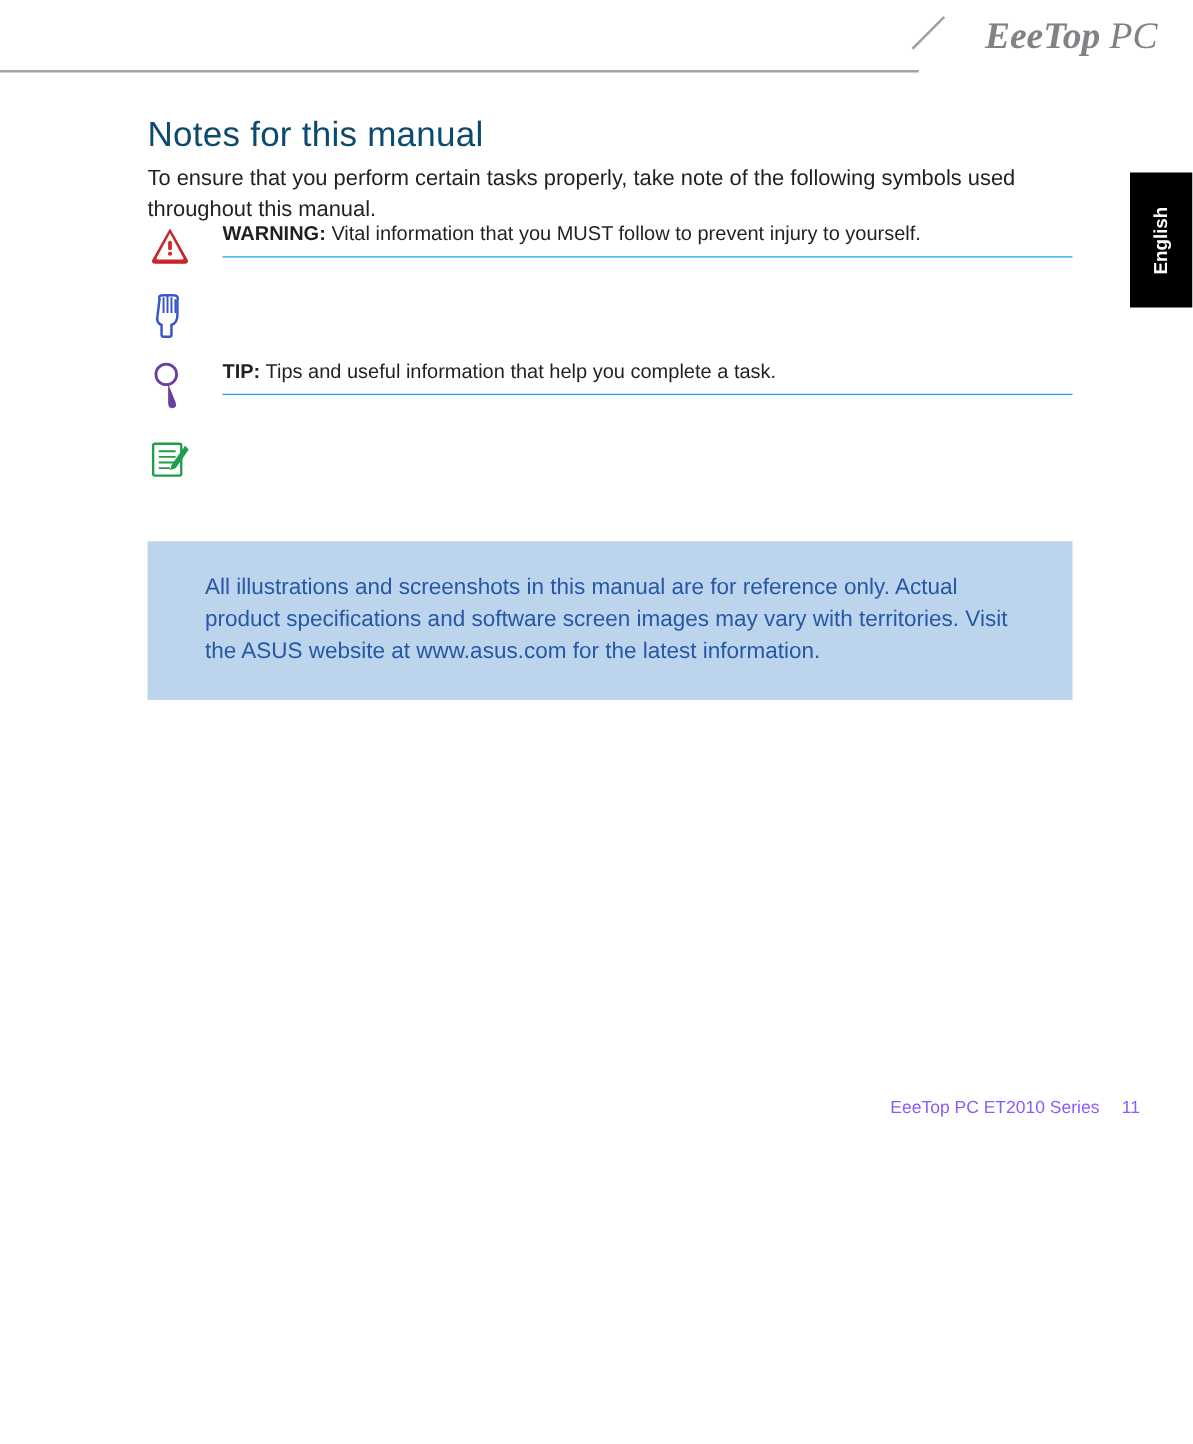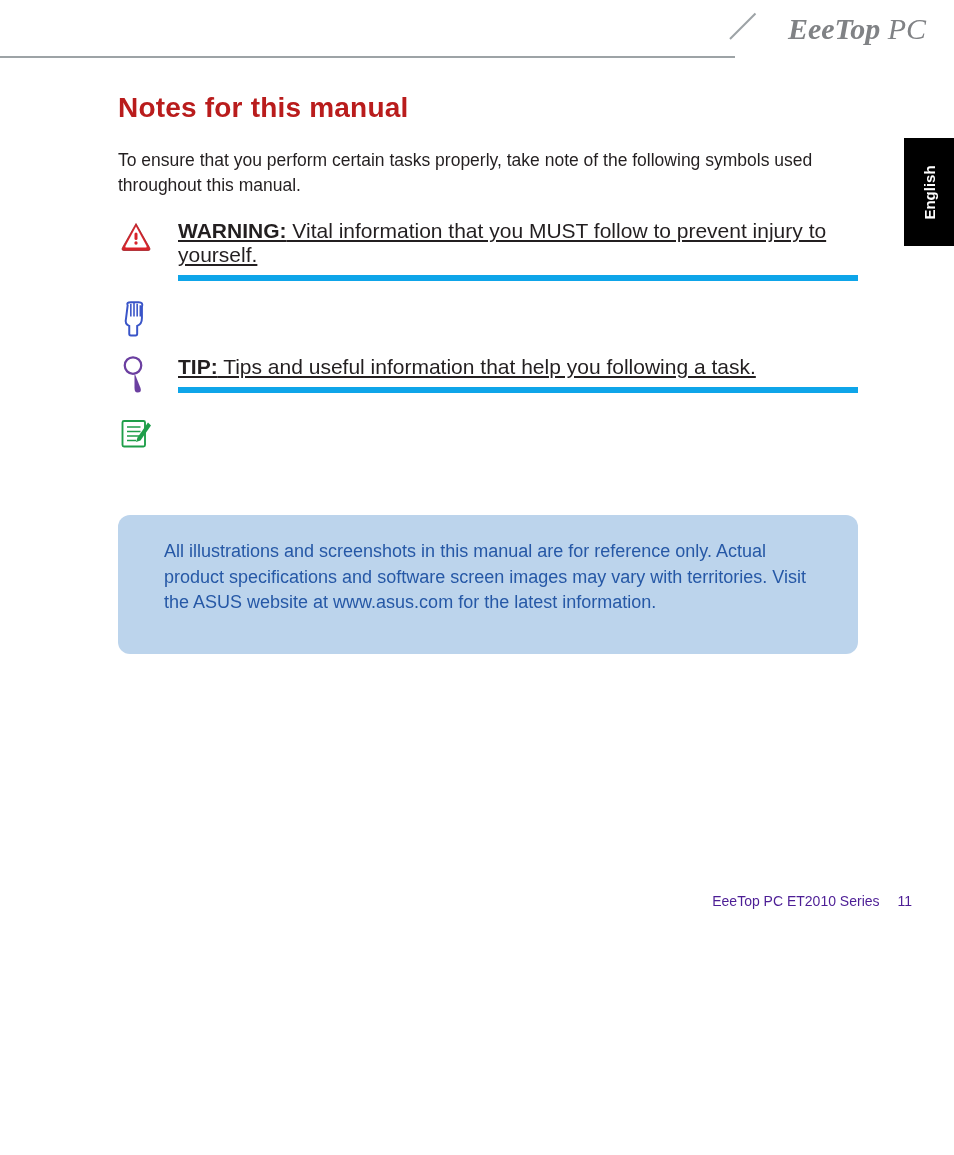--- a/index.html
+++ b/index.html
@@ -3,32 +3,32 @@
 <meta charset="utf-8">
 <style>
   * { box-sizing: border-box; margin: 0; padding: 0; }
   html, body { width: 954px; height: 1155px; background: #fff; font-family: "Segoe UI", "Myriad Pro", Arial, sans-serif; color: #231f20; position: relative; }
   .page { width: 954px; height: 933px; position: relative; padding: 0; }
   .header-rule { position: absolute; top: 56px; left: 0; width: 735px; height: 2px; background: #9da3a6; }
   .header-slant { position: absolute; top: 38px; left: 730px; width: 36px; height: 2px; background: #9da3a6; transform: rotate(-45deg); transform-origin: left center; }
   .brand { position: absolute; top: 12px; right: 28px; font-family: Georgia, 'Times New Roman', serif; font-style: italic; font-weight: 600; font-size: 30px; color: #808285; letter-spacing: 0px; }
   .brand .pc { font-style: italic; font-weight: 400; font-family: Georgia, serif; }
   .content { position: absolute; top: 92px; left: 118px; width: 740px; }
-  h1 { font-family: Arial, "Helvetica Neue", sans-serif; font-weight: 700; font-size: 28px; color: #b91c1c; margin-bottom: 24px; letter-spacing: 0.2px; }
-  .intro { font-size: 17.5px; line-height: 1.4; color: #231f20; margin-bottom: 22px; }
+  h1 { font-family: Arial, "Helvetica Neue", sans-serif; font-weight: 400; font-size: 28px; color: #0c4a6e; margin-bottom: 6px; letter-spacing: 0.2px; }
+  .intro { font-size: 17.5px; line-height: 1.4; color: #231f20; }
   .symbols { }
   .sym-row { display: flex; align-items: flex-start; margin-bottom: 18px; }
   .sym-icon { width: 60px; flex: 0 0 60px; display: flex; justify-content: flex-start; }
-  .sym-text { flex: 1; font-size: 21px; padding-bottom: 8px; border-bottom: 6px solid #0ea5e9; color: #231f20; text-decoration: underline; }
+  .sym-text { flex: 1; font-size: 16px; padding-bottom: 8px; border-bottom: 1px solid #0ea5e9; color: #231f20; }
   .sym-text b { font-weight: 700; }
-  .callout { background: #bcd4ec; border-radius: 12px; padding: 24px 46px 38px 46px; margin-top: 64px; }
+  .callout { background: #bcd4ec; border-radius: 0; padding: 24px 46px 26px 46px; margin-top: 48px; }
   .callout p { color: #2658a6; font-size: 18px; line-height: 1.42; }
   .lang-tab { position: absolute; top: 138px; right: 0; width: 50px; height: 108px; background: #000; color: #fff; font-weight: 700; font-size: 15px; display: flex; align-items: center; justify-content: center; }
   .lang-tab span { transform: rotate(-90deg); white-space: nowrap; }
-  .footer { position: absolute; bottom: 24px; right: 42px; font-size: 14px; color: #4c1d95; text-align: right; }
+  .footer { position: absolute; bottom: 40px; right: 42px; font-size: 14px; color: #8b5cf6; text-align: right; }
   .footer .pn { margin-left: 14px; }
   svg { display: block; }
 </style>
 </head>
 <body>
 
 <div class="page">
 
   <div class="header-rule"></div>
   <div class="header-slant"></div>
@@ -71,21 +71,21 @@
 
       <div class="sym-row">
         <div class="sym-icon">
           <svg width="30" height="42" viewBox="0 0 40 56">
             <circle cx="20" cy="14" r="11" fill="none" stroke="#6b3fa0" stroke-width="3"></circle>
             <ellipse cx="17" cy="11" rx="3" ry="5" fill="#fff" opacity="0.8"></ellipse>
             <path d="M22 24 L30 44 Q32 50 26 50 Q22 50 22 44 Z" fill="#6b3fa0"></path>
           </svg>
         </div>
         <div class="sym-text">
-          <b>TIP:</b><span> Tips and useful information that help you following a task.</span>
+          <b>TIP:</b><span> Tips and useful information that help you complete a task.</span>
         </div>
       </div>
 
       <div class="sym-row">
         <div class="sym-icon">
           <svg width="36" height="36" viewBox="0 0 48 48">
             <rect x="6" y="8" width="30" height="34" rx="2" fill="#fff" stroke="#1e9e49" stroke-width="2.5"></rect>
             <line x1="12" y1="16" x2="30" y2="16" stroke="#1e9e49" stroke-width="2"></line>
             <line x1="12" y1="22" x2="30" y2="22" stroke="#1e9e49" stroke-width="2"></line>
             <line x1="12" y1="28" x2="30" y2="28" stroke="#1e9e49" stroke-width="2"></line>

